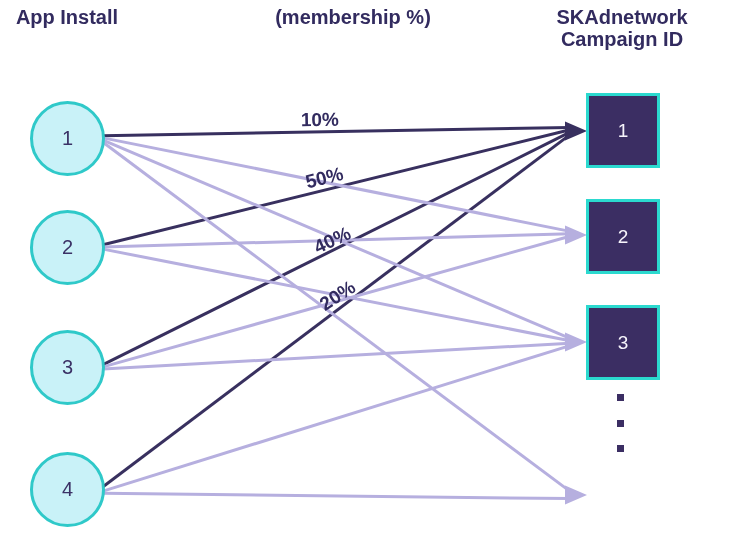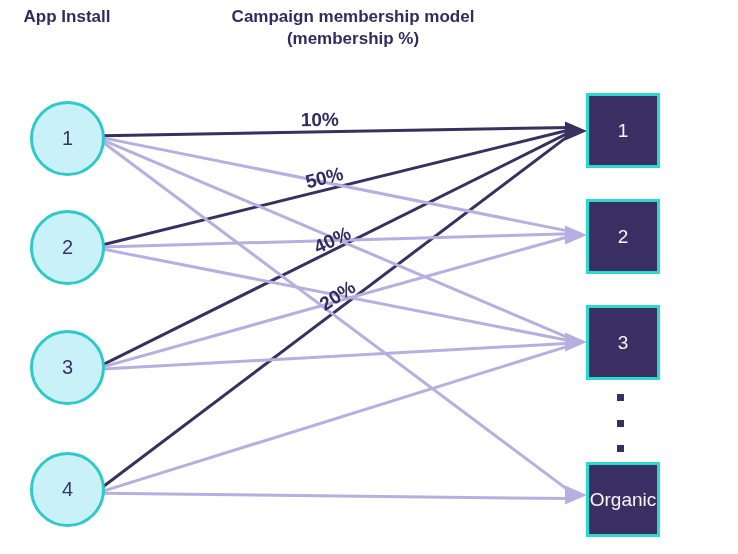--- a/index.html
+++ b/index.html
@@ -1,20 +1,20 @@
 <!DOCTYPE html>
 <html><head>
 <meta charset="utf-8">
 <style>
   html,body{margin:0;padding:0;background:#ffffff;}
   .stage{position:relative;width:738px;height:554px;background:#ffffff;overflow:hidden;
          font-family:"Liberation Sans",sans-serif;}
   .stage svg{position:absolute;left:0;top:0;}
   .hdr{position:absolute;top:6px;transform:translateX(-50%);text-align:center;
-       font-weight:bold;font-size:17px;line-height:22px;color:#322b5f;white-space:nowrap;}
+       font-weight:bold;font-size:20px;line-height:22px;color:#322b5f;white-space:nowrap;}
   .user{position:absolute;left:30px;width:75px;height:75px;border-radius:50%;
         background:#c9f2f8;border:3px solid #2fc9c9;box-sizing:border-box;
         display:flex;align-items:center;justify-content:center;
         font-size:20px;color:#3b3266;}
   .camp{position:absolute;left:586px;width:74px;height:75px;
         background:#3b2e63;border:3px solid #2bd9cf;box-sizing:border-box;
         display:flex;align-items:center;justify-content:center;
         font-size:19px;color:#f7f5fc;}
   .dot{position:absolute;left:617px;width:7px;height:7px;background:#3b2e63;}
   .pct{font-weight:bold;font-size:19px;fill:#322b5f;}
@@ -49,22 +49,25 @@
     <text class="pct" text-anchor="middle" transform="translate(320,126) rotate(-1)">10%</text>
     <text class="pct" text-anchor="middle" transform="translate(326,184) rotate(-14)">50%</text>
     <text class="pct" text-anchor="middle" transform="translate(335,246) rotate(-25)">40%</text>
     <text class="pct" text-anchor="middle" transform="translate(341,301) rotate(-33)">20%</text>
   </svg>
 
   <div class="hdr" style="left:67px">
     <div>App Install</div>
   </div>
   <div class="hdr" style="left:353px">
-    <div>Campaign membership model</div>
     <div>(membership %)</div>
+  </div>
+  <div class="hdr" style="left:622px">
+    <div>SKAdnetwork</div>
+    <div>Campaign ID</div>
   </div>
 
   <div class="user" style="top:101px">
     <span>1</span>
   </div>
   <div class="user" style="top:210px">
     <span>2</span>
   </div>
   <div class="user" style="top:330px">
     <span>3</span>
@@ -75,21 +78,18 @@
 
   <div class="camp" style="top:93px">
     <span>1</span>
   </div>
   <div class="camp" style="top:199px">
     <span>2</span>
   </div>
   <div class="camp" style="top:305px">
     <span>3</span>
   </div>
-  <div class="camp" style="top:462px">
-    <span>Organic</span>
-  </div>
 
   <div class="dot" style="top:394px"></div>
   <div class="dot" style="top:420px"></div>
   <div class="dot" style="top:445px"></div>
 
 </div>
 
 </body></html>

